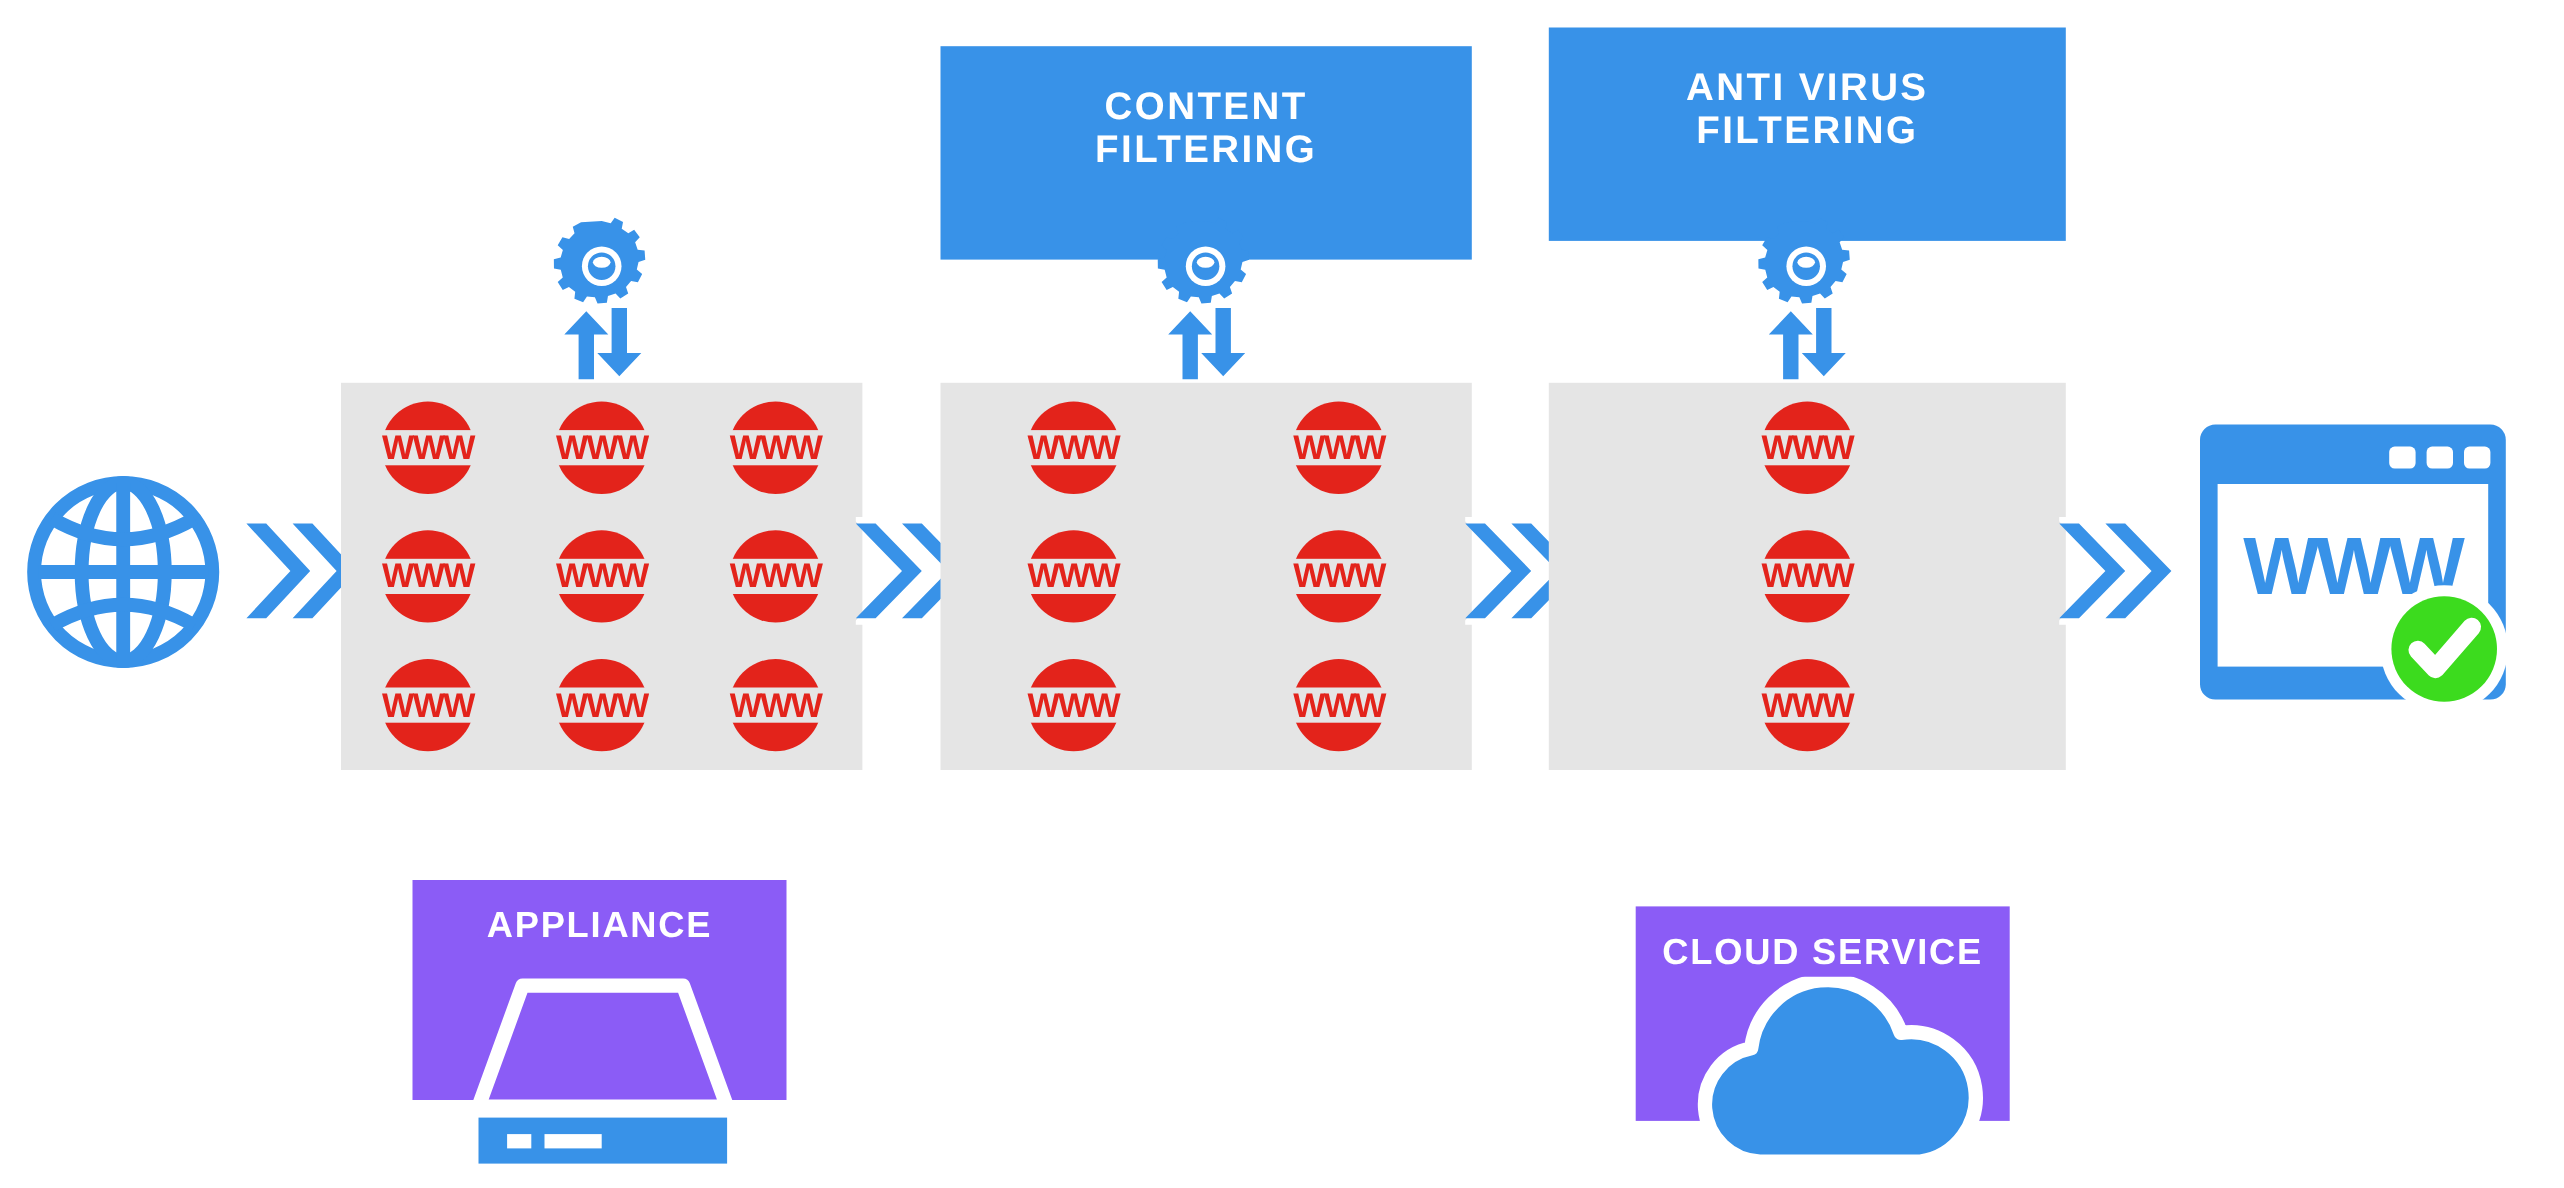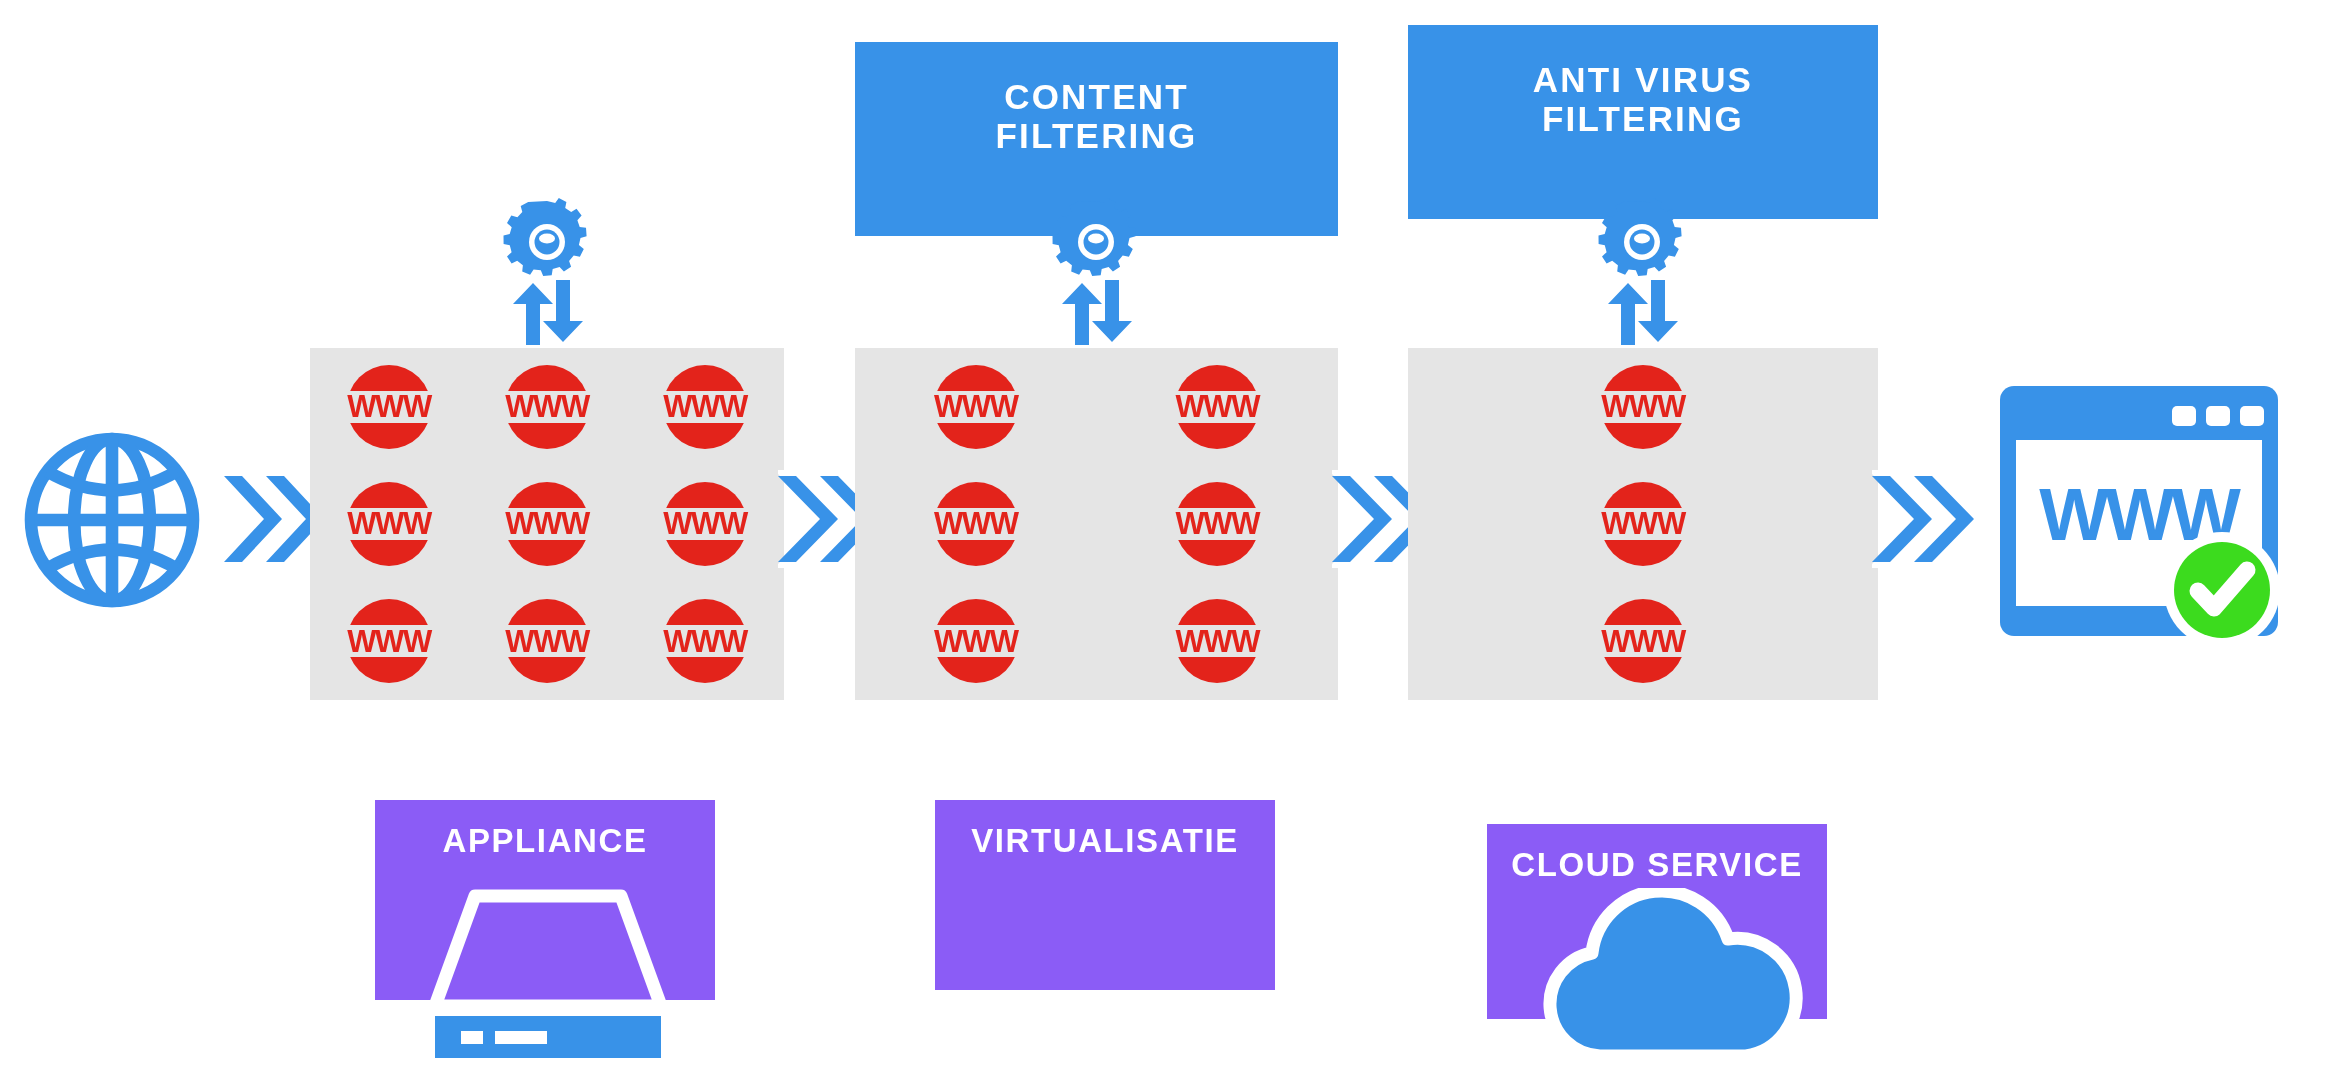--- a/index.html
+++ b/index.html
@@ -376,23 +376,20 @@
 
         <rect x="32" y="128" width="226" height="42" fill="#3892E8"></rect>
 
         <rect x="58" y="143" width="22" height="13" fill="#ffffff"></rect>
         <rect x="92" y="143" width="52" height="13" fill="#ffffff"></rect>
       </svg>
     </div>
   </div>
 
   <div class="bottom-card" style="left:935px; top:800px; width:340px; height:265px;">
-    <div class="box" style="left:0; top:0; width:340px; height:190px;">
-      <span class="label">VIRTUALISATIE</span>
-    </div>
   </div>
 
   <div class="bottom-card" style="left:1487px; top:800px; width:340px; height:260px;">
     <div class="box" style="left:0; top:0; width:340px; height:195px;margin-top:24px;">
       <span class="label">CLOUD SERVICE</span>
     </div>
     <div class="glyph" style="left:18px; top:88px; width:310px; height:172px;">
       <svg width="310" height="172" viewBox="0 0 310 172">
         <path d="M95 168
                  a52 52 0 0 1 -8 -103

